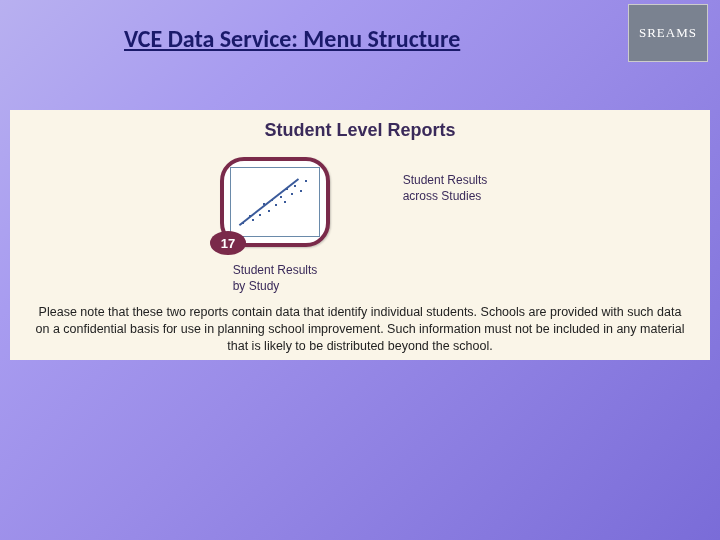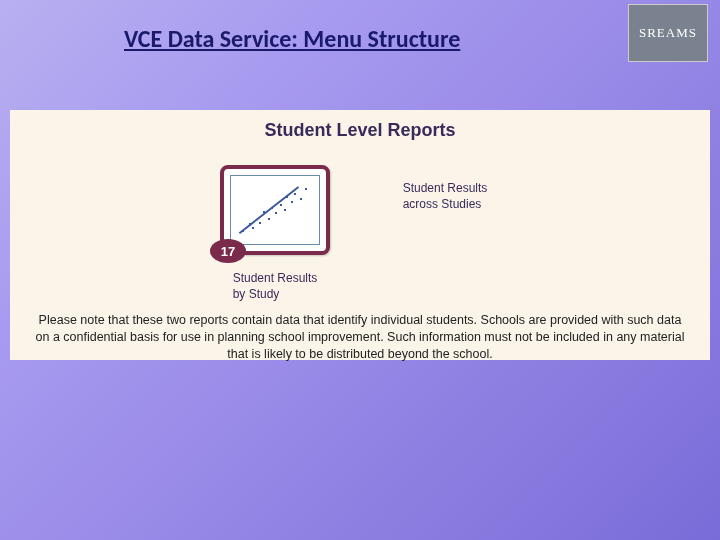--- a/index.html
+++ b/index.html
@@ -41,40 +41,40 @@
     width: 700px;
     height: 250px;
     background: #faf5e8;
     padding-top: 10px;
   }
   .section-heading {
     text-align: center;
     font-size: 18px;
     font-weight: bold;
     color: #3a2a5a;
-    margin-bottom: 24px;
+    margin-bottom: 16px;
   }
   .cards-row {
     display: flex;
     justify-content: center;
     gap: 30px;
     margin-bottom: 8px;
   }
   .card {
     display: flex;
     flex-direction: column;
     align-items: center;
     width: 140px;
   }
   .chart-frame {
     position: relative;
     width: 110px;
     height: 90px;
     border: 4px solid #7a2a4a;
-    border-radius: 8px;
+    border-radius: 24px;
     background: #fff;
     padding: 6px;
     box-shadow: 1px 1px 2px rgba(0,0,0,0.2);
   }
   .chart-badge {
     position: absolute;
     bottom: -12px;
     left: -14px;
     width: 36px;
     height: 24px;

